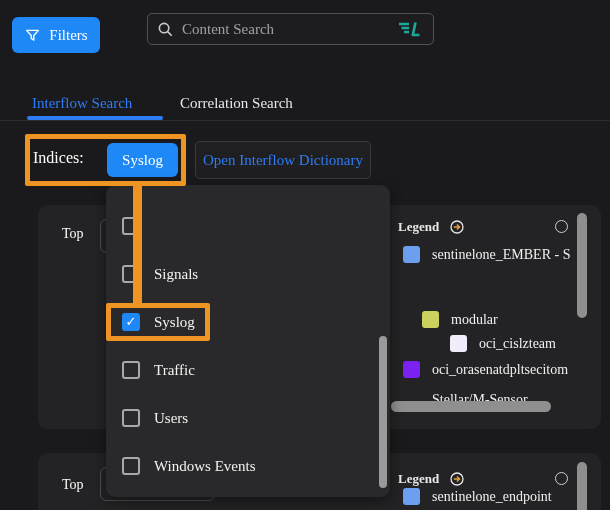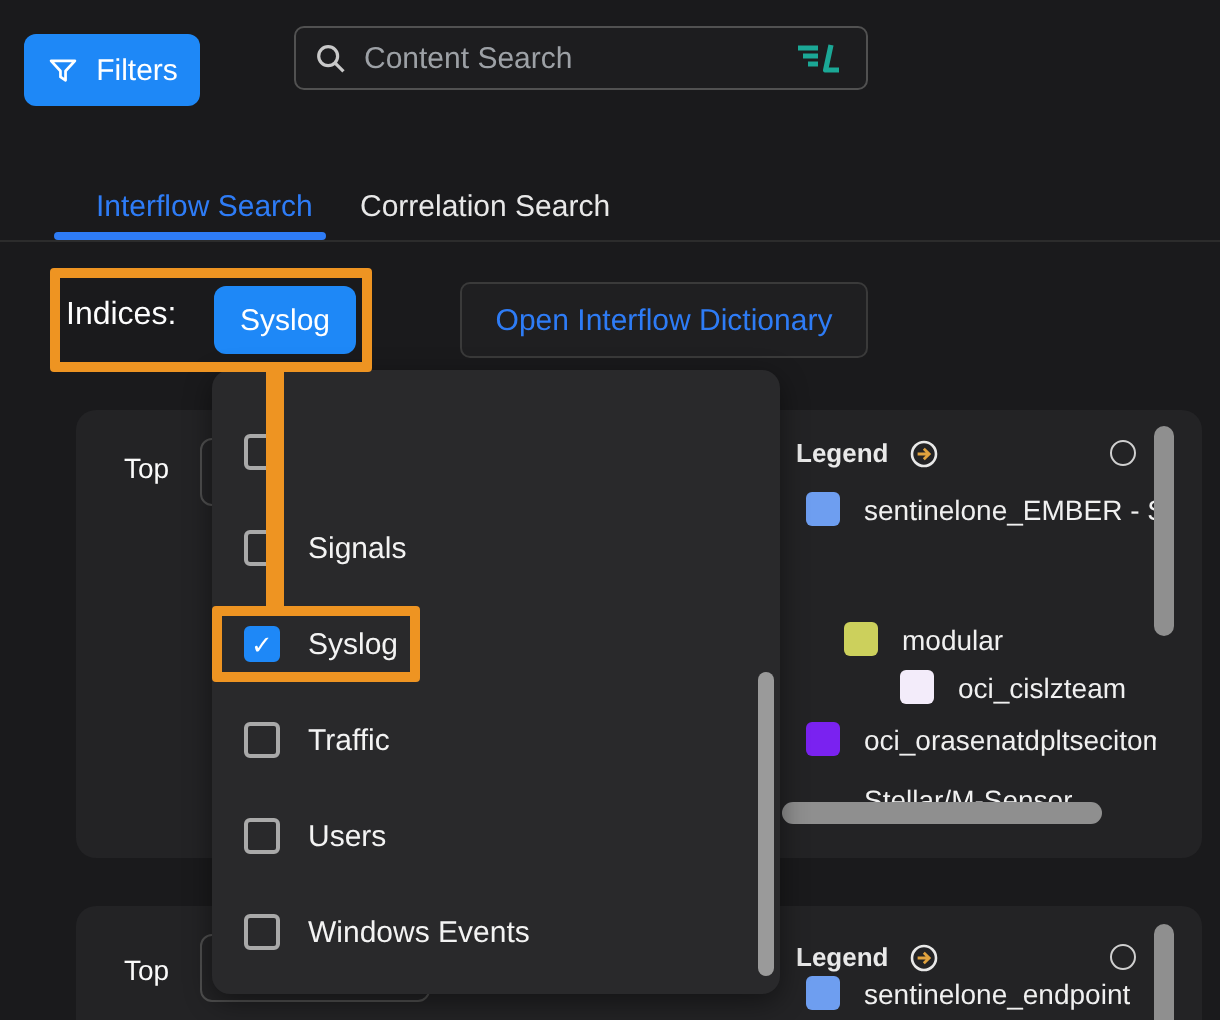--- a/index.html
+++ b/index.html
@@ -1,41 +1,41 @@
 <!DOCTYPE html>
 <html><head>
 <meta charset="utf-8">
 <style>
   html,body{margin:0;padding:0;background:#101012;}
   #stage{
     position:relative;width:610px;height:510px;overflow:hidden;
     background:#1a1a1c;color:#e8e8e8;
-    font-family:Liberation Sans, sans-serif;
+    font-family:Liberation Serif, serif;
   }
   
   .filters-btn{position:absolute;left:12px;top:17px;width:88px;height:36px;
     background:#1e88f7;border-radius:6px;display:flex;align-items:center;justify-content:center;
     gap:8px;color:#fff;font-size:15px;cursor:pointer;}
   .search-box{position:absolute;left:147px;top:13px;width:287px;height:32px;box-sizing:border-box;
     border:1px solid #515151;border-radius:5px;display:flex;align-items:center;padding:0 9px;gap:6px;background:#1d1d1f;}
   .search-box input{flex:1;background:transparent;border:none;outline:none;color:#bef264;
     font-size:15px;font-family:inherit;min-width:0;}
   .search-box input::placeholder{color:#9da1a6;}
   
   .tab{position:absolute;top:95px;font-size:15px;color:#e8e8e8;cursor:pointer;white-space:nowrap;}
   .tab.active{color:#2e7cf6;}
   .tab-underline{position:absolute;left:27px;top:116px;width:136px;height:4px;border-radius:2px;background:#2e7cf6;}
   .tab-divider{position:absolute;left:0;top:120px;width:610px;height:1px;background:#2c2c2c;}
   
   .indices-label{position:absolute;left:33px;top:149px;font-size:16px;color:#fdfdfd;}
   .syslog-btn{position:absolute;left:107px;top:143px;width:71px;height:34px;background:#1e88f7;
     border-radius:6px;color:#fff;font-size:15px;display:flex;align-items:center;justify-content:center;cursor:pointer;}
-  .dict-btn{position:absolute;left:195px;top:141px;width:204px;height:38px;box-sizing:border-box;
+  .dict-btn{position:absolute;left:195px;top:141px;width:176px;height:38px;box-sizing:border-box;
     border:1px solid #3a3a3a;background:#1f1f21;border-radius:5px;color:#2e7cf6;font-size:15px;
-    display:flex;align-items:center;justify-content:center;cursor:pointer;margin-left:35px;}
+    display:flex;align-items:center;justify-content:center;cursor:pointer;}
   
   .card{position:absolute;left:38px;width:563px;background:#232325;border-radius:10px;overflow:hidden;}
   #card1{top:205px;height:224px;}
   #card2{top:453px;height:70px;border-radius:10px 10px 0 0;}
   .top-label{position:absolute;font-size:14px;color:#fafafa;}
   .top-select{position:absolute;width:115px;height:34px;box-sizing:border-box;
     border:1px solid #4f4f4f;border-radius:6px;background:transparent;cursor:pointer;}
   .legend-head{position:absolute;left:360px;display:flex;align-items:center;gap:11px;
     font-size:13px;font-weight:bold;color:#e9e9e9;}
   .circle-icon{position:absolute;left:517px;width:13px;height:13px;border:1.5px solid #cfcfcf;
@@ -84,21 +84,21 @@
     </span>
     <input type="text" placeholder="Content Search" style="">
     <span style="display:flex;">
       <svg width="26" height="16" viewBox="0 0 26 16">
         <path d="M1 3 H11 M3.5 7 H11 M6 11 H11" stroke="#1ba896" stroke-width="2.4"></path>
         <path d="M17.5 1.5 L14.8 14 H21.5" stroke="#1ba896" stroke-width="2.6" fill="none" stroke-linejoin="round"></path>
       </svg>
     </span>
   </div>
 
-  <div class="tab active" style="left:48px;">Interflow Search</div>
+  <div class="tab active" style="left:32px;">Interflow Search</div>
   <div class="tab" style="left:180px;">Correlation Search</div>
   <div class="tab-underline"></div>
   <div class="tab-divider"></div>
 
   <div class="indices-label">Indices:</div>
   <div class="syslog-btn">Syslog</div>
   <div class="dict-btn">Open Interflow Dictionary</div>
 
   <div class="card" id="card1">
     <div class="top-label" style="left:24px;top:21px;">Top</div>

